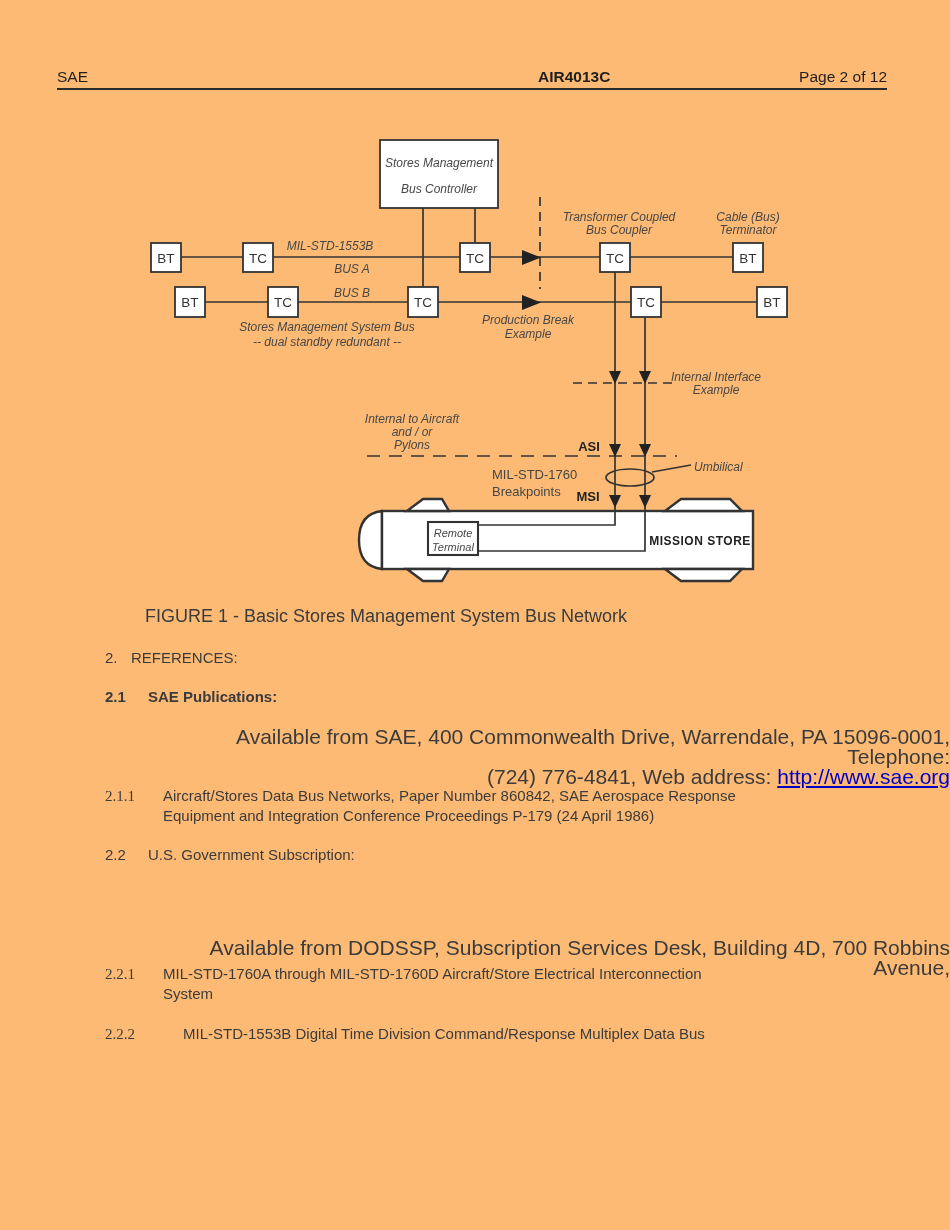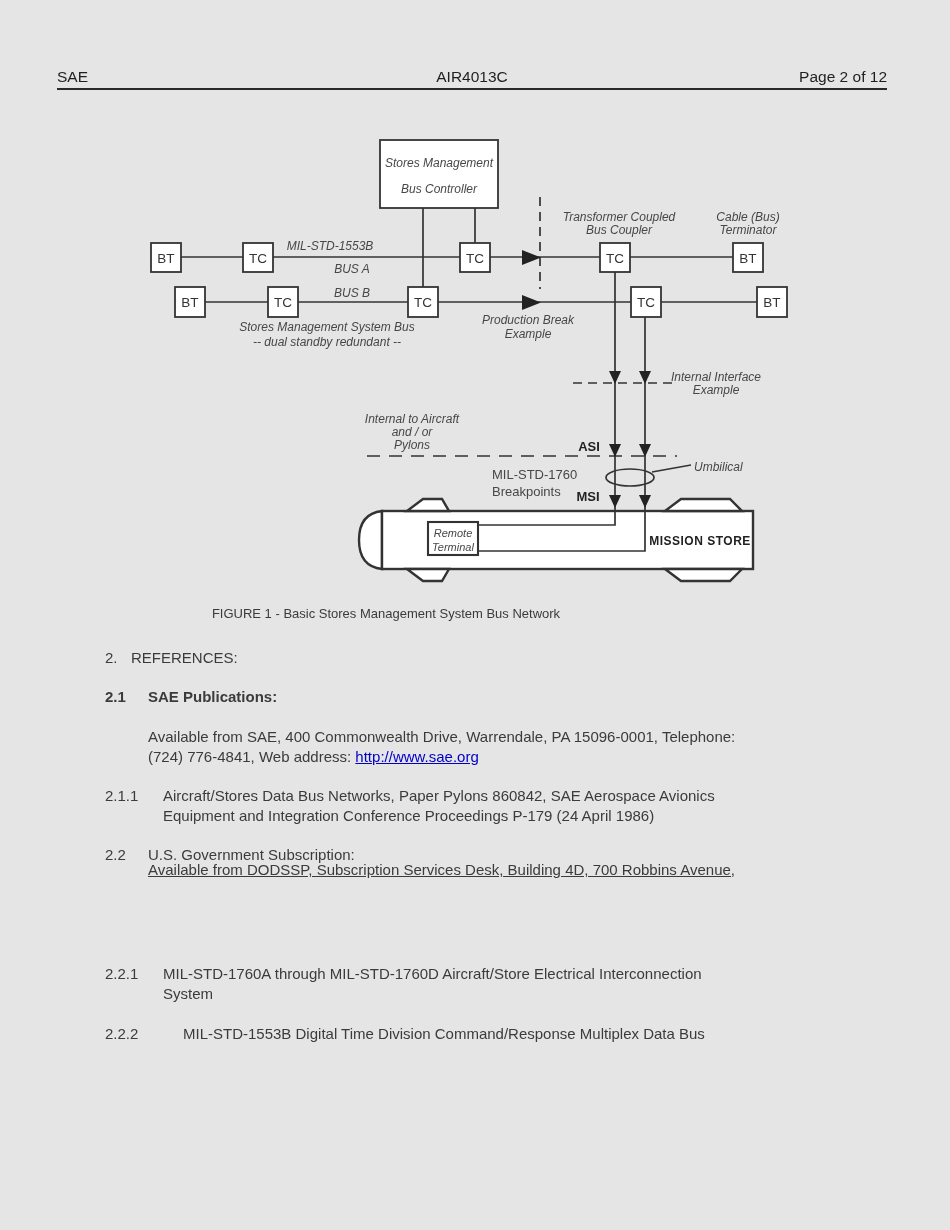--- a/index.html
+++ b/index.html
@@ -1,52 +1,52 @@
 <!DOCTYPE html>
 <html><head>
 <meta charset="utf-8">
 <style>
   html,body{margin:0;padding:0;background:#fff;}
   .page{
-    position:relative;width:950px;height:1230px;background:#e5e5e5;
+    position:relative;width:950px;height:1230px;background:#fdba74;
     font-family:"Liberation Sans",sans-serif;color:#3b3b3b;overflow:hidden;
   }
   
   .header{
     position:absolute;left:57px;top:63px;width:830px;height:23px;
     border-bottom:2px solid #2a2a2a;display:flex;align-items:flex-end;
     font-size:15.5px;color:#1f1f1f;padding-bottom:2px;
   }
   .header .h-left{flex:1;text-align:left;}
-  .header .h-center{flex:1;text-align:center;}
+  .header .h-center{flex:1;text-align:right;font-weight:bold;}
   .header .h-right{flex:1;text-align:right;}
 
   
   .diagram{position:absolute;left:0;top:130px;width:950px;height:460px;}
   .bx{fill:#ffffff;stroke:#333;stroke-width:1.8;}
   .ln{stroke:#333;stroke-width:1.7;fill:none;}
   .ms{stroke:#333;stroke-width:2.4;fill:#ffffff;}
   .dsh{stroke:#333;stroke-width:1.7;fill:none;stroke-dasharray:9 6;}
   .dshl{stroke:#333;stroke-width:1.7;fill:none;stroke-dasharray:13 9;}
   .ah{fill:#222;stroke:none;}
   .t-it{font:italic 12px "Liberation Sans",sans-serif;fill:#474747;}
   .t-box{font:13.5px "Liberation Sans",sans-serif;fill:#333;text-anchor:middle;}
   .t-bold{font:bold 13px "Liberation Sans",sans-serif;fill:#222;}
   .t-reg{font:13px "Liberation Sans",sans-serif;fill:#474747;}
   .t-store{font:bold 12px "Liberation Sans",sans-serif;fill:#222;letter-spacing:.5px;text-anchor:middle;}
   .mid{text-anchor:middle;}
 
   
-  .caption{position:absolute;left:0;top:606px;width:772px;text-align:center;font-size:13px;color:#3b3b3b;}
+  .caption{position:absolute;left:0;top:606px;width:772px;text-align:center;font-size:18px;color:#3b3b3b;}
   .sec{position:absolute;left:105px;display:flex;font-size:15px;line-height:20px;color:#3b3b3b;}
-  .para{position:absolute;left:148px;font-size:15px;line-height:20px;color:#3b3b3b;}
+  .para{position:absolute;left:148px;font-size:21px;line-height:20px;color:#3b3b3b;text-align:right;}
   .num{flex:none;}
   .w1{width:26px;}
   .w2{width:43px;}
-  .w3{width:58px;}
+  .w3{width:58px;font-family:Liberation Serif, serif;}
   a.doclink{color:#0000c8;text-decoration:underline;cursor:pointer;}
 </style>
 </head>
 <body>
 
 <div class="page">
 
   <div class="header">
     <span class="h-left">SAE</span>
     <span class="h-center">AIR4013C</span>
@@ -169,31 +169,31 @@
   </div>
 
   <div class="para" style="top:727px;">
     <div>Available from SAE, 400 Commonwealth Drive, Warrendale, PA 15096-0001, Telephone:</div>
     <div><span>(724) 776-4841, Web address: </span><a class="doclink">http://www.sae.org</a></div>
   </div>
 
   <div class="sec" style="top:786px;">
     <span class="num w3">2.1.1</span>
     <span>
-      <span style="display:block">Aircraft/Stores Data Bus Networks, Paper Pylons 860842, SAE Aerospace Avionics</span>
+      <span style="display:block">Aircraft/Stores Data Bus Networks, Paper Number 860842, SAE Aerospace Response</span>
       <span style="display:block">Equipment and Integration Conference Proceedings P-179 (24 April 1986)</span>
     </span>
   </div>
 
   <div class="sec" style="top:845px;">
     <span class="num w2">2.2</span>
     <span>U.S. Government Subscription:</span>
   </div>
 
-  <div class="para" style="top:860px;text-decoration:underline;">
+  <div class="para" style="top:938px;">
     <div>Available from DODSSP, Subscription Services Desk, Building 4D, 700 Robbins Avenue,</div>
   </div>
 
   <div class="sec" style="top:964px;">
     <span class="num w3">2.2.1</span>
     <span>
       <span style="display:block">MIL-STD-1760A through MIL-STD-1760D Aircraft/Store Electrical Interconnection</span>
       <span style="display:block">System</span>
     </span>
   </div>

